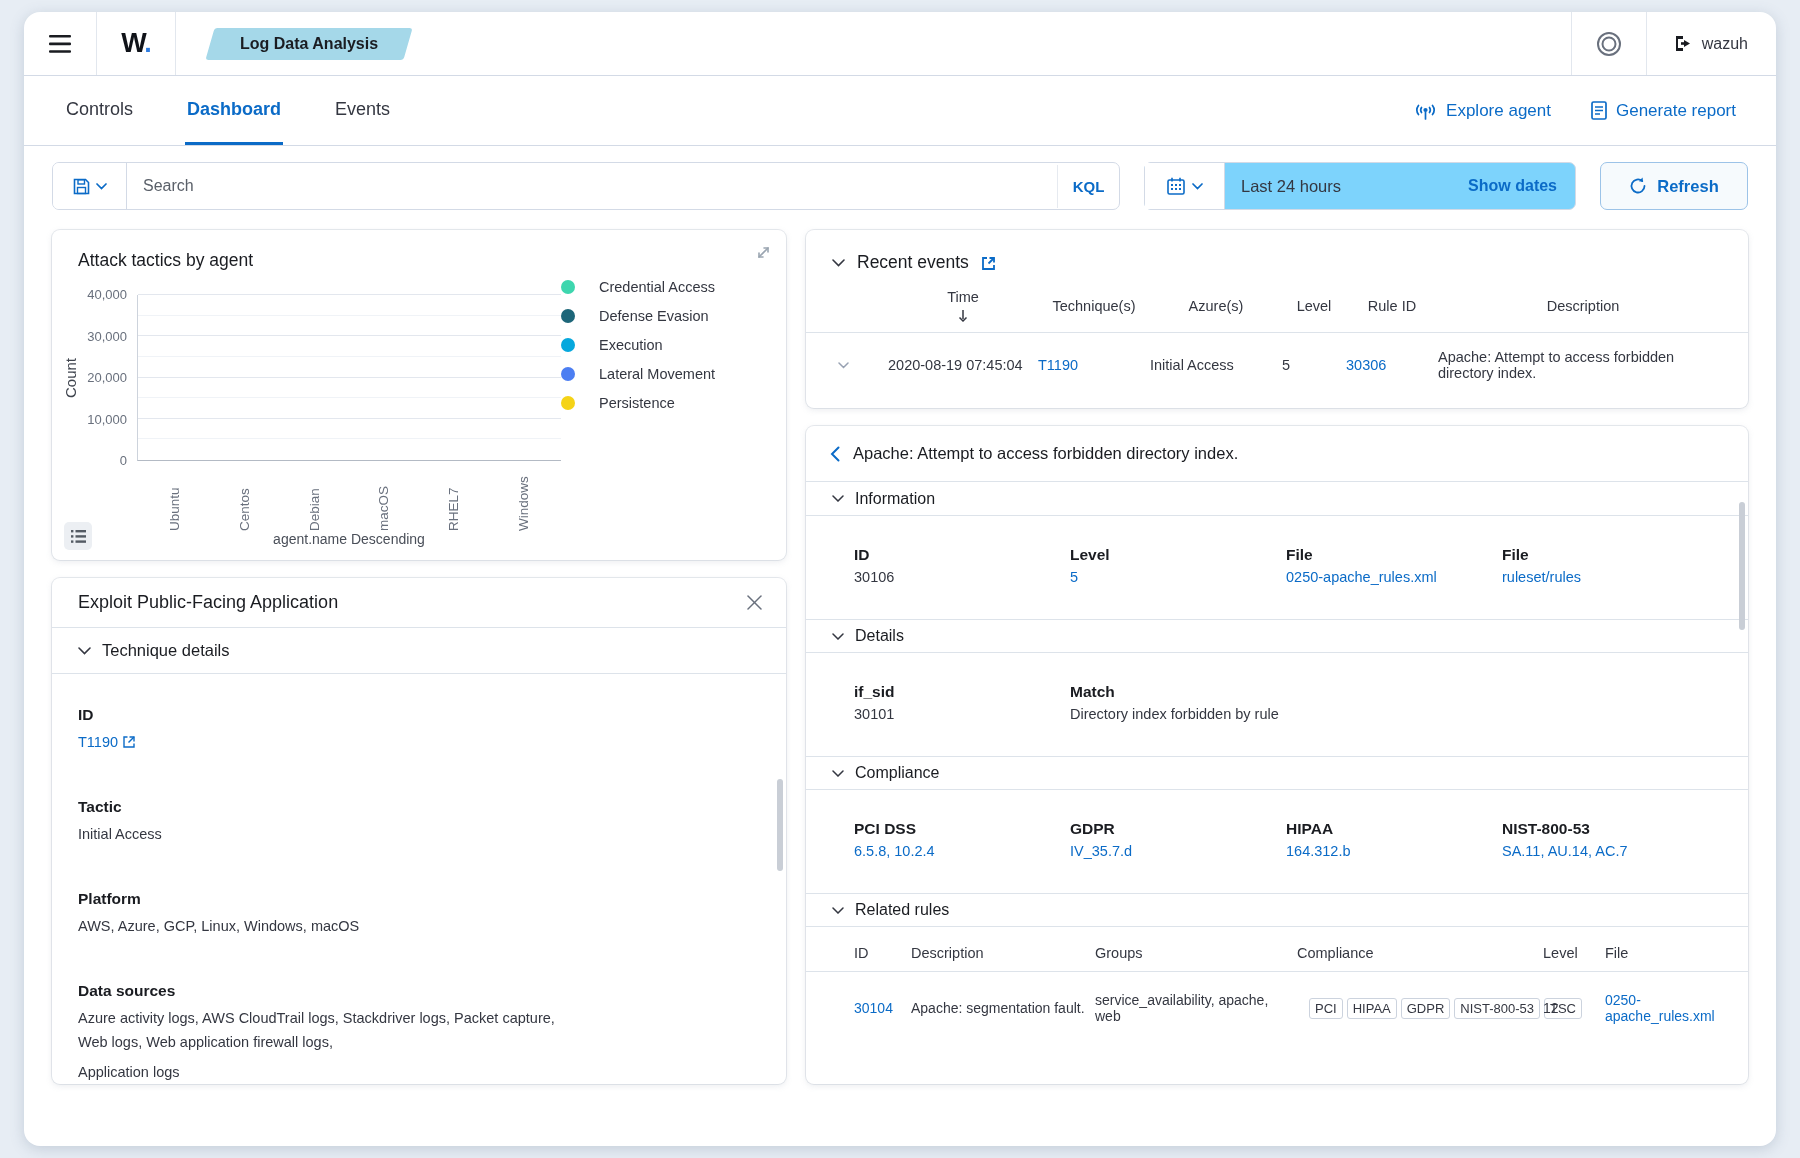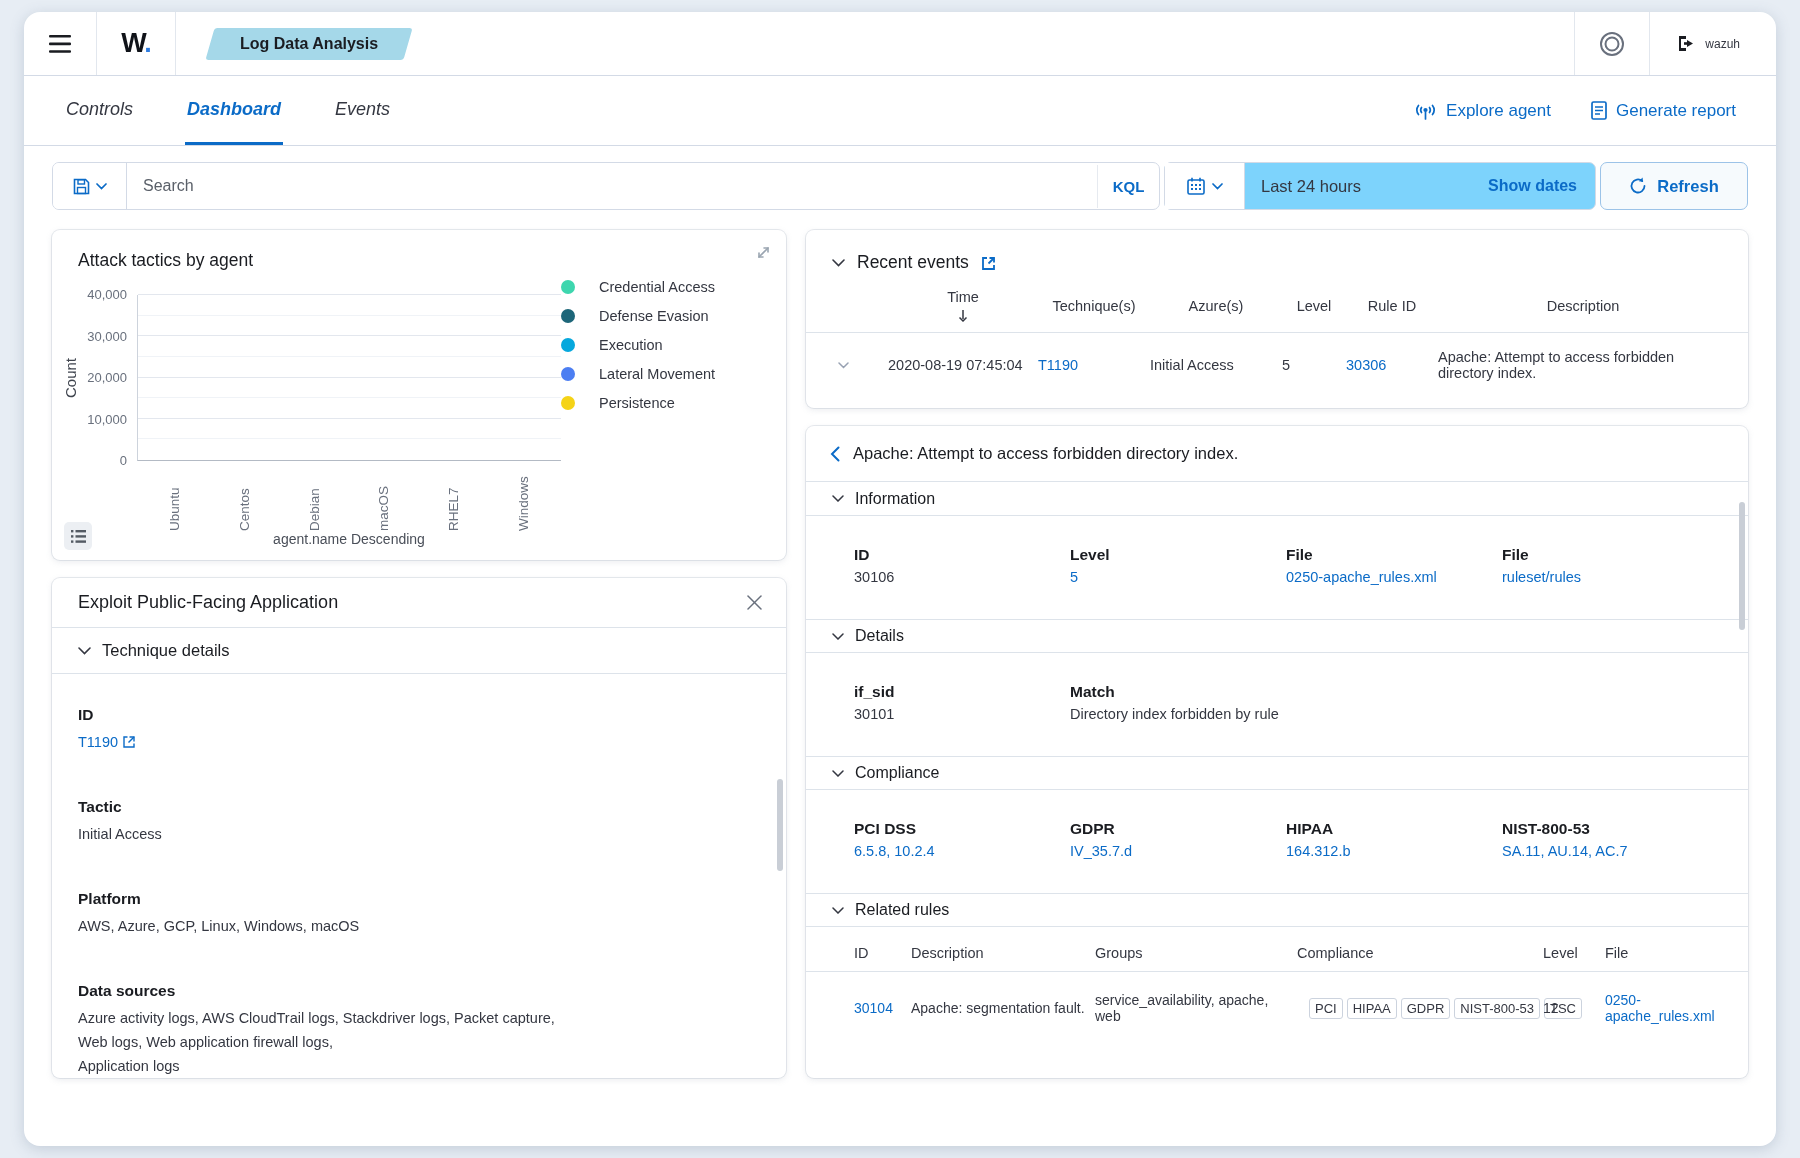--- a/index.html
+++ b/index.html
@@ -12,33 +12,33 @@
   .topbar { height:64px; border-bottom:1px solid #d3dae6; display:flex; align-items:center; justify-content:space-between; }
   .tb-left, .tb-right { display:flex; align-items:center; height:100%; }
   .vdiv { width:1px; height:100%; background:#e2e7ee; }
   .hamburger { width:72px; height:100%; background:none; border:none; display:flex; align-items:center; justify-content:center; cursor:pointer; }
   .logo { width:78px; text-align:center; font-size:27px; font-weight:bold; color:#101319; letter-spacing:-1px; }
   .logo .dot { color:#2f7de1; }
   .breadcrumb-badge { margin-left:34px; position:relative; padding:7px 30px; font-size:16px; font-weight:600; color:#1a1c21; }
   .breadcrumb-badge::before { content:""; position:absolute; inset:0; background:#a5d8e9; transform:skewX(-16deg); border-radius:3px; z-index:0; }
   .breadcrumb-badge span { position:relative; z-index:1; }
   .circle-btn { width:74px; height:100%; border:none; background:none; display:flex; align-items:center; justify-content:center; cursor:pointer; }
-  .user-btn { border:none; background:none; display:flex; align-items:center; gap:9px; padding:0 36px 0 28px; height:100%;
-              font-size:12px; color:#343741; cursor:pointer; font-family:inherit; }
+  .user-btn { border:none; background:none; display:flex; align-items:center; gap:9px; padding:0 28px 0 28px; height:100%;
+              font-size:16px; color:#343741; cursor:pointer; font-family:inherit; }
 
   
   .tabsrow { height:70px; border-bottom:1px solid #d3dae6; display:flex; align-items:center; justify-content:space-between; padding:0 40px; }
   .tabs { display:flex; gap:50px; height:100%; align-items:center; }
-  .tab { font-size:18px; color:#343741; height:100%; display:flex; align-items:center; border-bottom:3px solid transparent; padding:0 2px; cursor:pointer;font-style:italic; }
+  .tab { font-size:18px; color:#343741; height:100%; display:flex; align-items:center; border-bottom:3px solid transparent; padding:0 2px; cursor:pointer; }
   .tab.active { color:#0b6bc7; font-weight:600; border-bottom-color:#0b6bc7; }
   .actions { display:flex; gap:40px; }
   .actlink { display:flex; align-items:center; gap:9px; color:#0b6bc7; font-size:17px; cursor:pointer; }
 
   
-  .searchrow { display:flex; gap:4px; padding:16px 28px 14px 28px;align-items:flex-end; }
+  .searchrow { display:flex; gap:24px; padding:16px 28px 14px 28px;align-items:flex-end; }
   .querybar { flex:1; height:48px; border:1px solid #d3dae6; border-radius:7px; display:flex; align-items:center; background:#fff; overflow:hidden; }
   .save-btn { width:74px; height:100%; border:none; border-right:1px solid #d3dae6; background:#fff; display:flex; align-items:center; justify-content:center; gap:6px; cursor:pointer; }
   .querybar input { flex:1; border:none; outline:none; font-size:16px; padding:0 16px; color:#343741; font-family:inherit; }
   .querybar input::placeholder { color:#5a6069; }
   .kql { width:62px; text-align:center; font-size:15px; font-weight:600; color:#0b6bc7; border-left:1px solid #e6eaf0; padding:13px 0; cursor:pointer; }
   .datebar { width:432px; height:48px; border:1px solid #d3dae6; border-radius:7px; display:flex; align-items:center; background:#7dd3fc; }
   .cal-btn { width:80px; height:100%; border:none; border-right:1px solid #d3dae6; background:#fff; display:flex; align-items:center; justify-content:center; gap:7px; cursor:pointer; }
   .timerange { flex:1; font-size:16.5px; color:#343741; padding-left:16px; cursor:pointer; }
   .showdates { border:none; background:none; font-size:16px; font-weight:700; color:#0b6bc7; padding-right:18px; cursor:pointer; font-family:inherit; }
   .refresh { width:148px; height:48px; border:1px solid #9cc3e8; border-radius:7px; background:#f6fafd; color:#0b6bc7;
@@ -419,21 +419,21 @@
             <div class="fvalue">Initial Access</div>
           </div>
           <div class="tfield">
             <div class="flabel">Platform</div>
             <div class="fvalue">AWS, Azure, GCP, Linux, Windows, macOS</div>
           </div>
           <div class="tfield src">
             <div class="flabel">Data sources</div>
             <div class="fvalue">Azure activity logs, AWS CloudTrail logs, Stackdriver logs, Packet capture,</div>
             <div class="fvalue">Web logs, Web application firewall logs,</div>
-            <div class="fvalue" style="">Application logs</div>
+            <div class="fvalue" style="margin-top:6px">Application logs</div>
           </div>
           <div class="vscroll tech-scroll"></div>
         </div>
       </section>
     </div>
 
     <div class="col-right">
 
       <section class="panel events-panel">
         <div class="ev-title">

